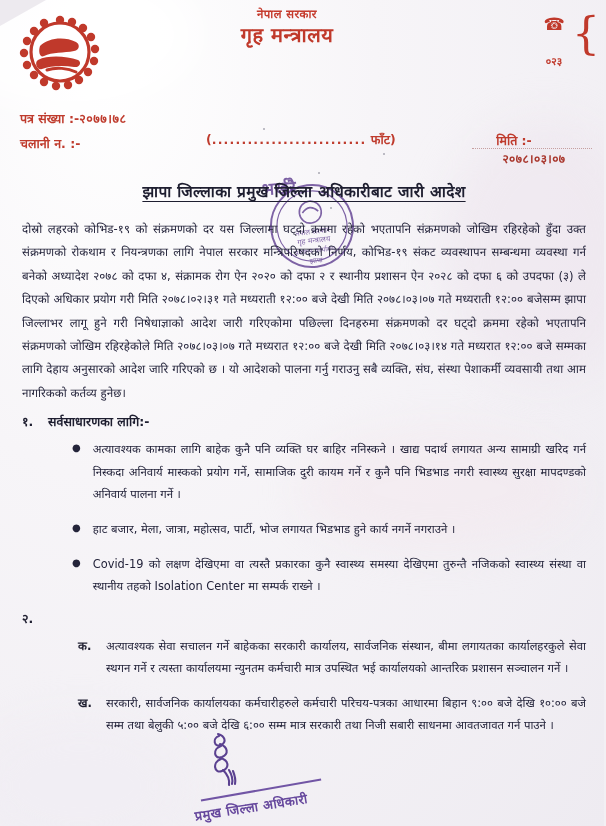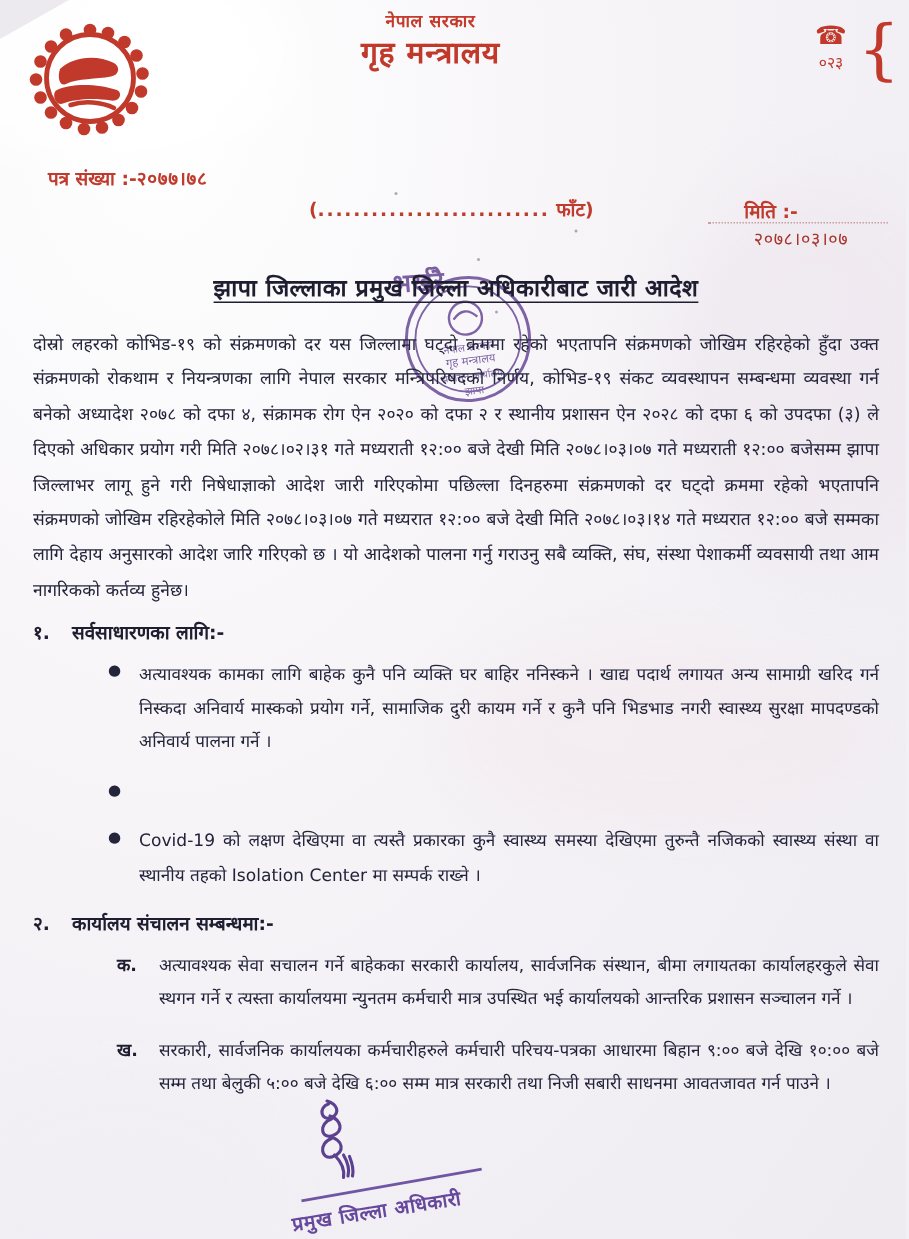--- a/index.html
+++ b/index.html
@@ -96,21 +96,21 @@
   }
   .phone-icon-wrap {
     display: flex;
     flex-direction: column;
     align-items: center;
     width: 30px;
     padding-top: 2px;
   }
   .phone-glyph { font-size: 17px; line-height: 1; color: #c0392b; }
   .phone-code {
-    font-size: 10.5px; font-weight: 400; margin-top: 1px; color: #c0392b;
+    font-size: 10.5px; font-weight: 700; margin-top: 21px; color: #c0392b;
     font-family: "DejaVu Sans", sans-serif;
   }
   .brace {
     font-size: 44px;
     line-height: 44px;
     color: #c0392b;
     font-family: "DejaVu Serif", serif;
     margin-top: -2px;
   }
   .phone-list {
@@ -123,21 +123,21 @@
     white-space: nowrap;
   }
 
   
   #ref-row {
     position: relative;
     height: 62px;
     font-family: "DejaVu Sans", sans-serif;
     color: #b33a2d;
   }
-  .ref-left { position: absolute; left: 32px; top: 2px; }
+  .ref-left { position: absolute; left: 20px; top: 2px; }
   .ref-line {
     font-size: 12.5px;
     font-weight: 700;
     color: #bf3b2d;
     line-height: 2.0;
     white-space: nowrap;
   }
   .ref-val { font-weight: 700; letter-spacing: .5px; }
 
   .faat {
@@ -153,21 +153,21 @@
   .ref-right {
     position: absolute;
     right: 12px; top: 26px;
     text-align: center;
     white-space: nowrap;
   }
   .miti-label { font-size: 12.5px; font-weight: 700; color: #bf3b2d; }
   .miti-val {
     display: block;
     font-size: 12px;
-    font-weight: 400;
+    font-weight: 700;
     color: #a8352b;
     margin-left: 40px;
     margin-top: 1px;
     letter-spacing: .4px;
   }
   .miti-underline {
     display: block;
     margin-left: 36px;
     border-bottom: 1px dotted #c6a0a0;
     width: 120px;
@@ -396,20 +396,23 @@
       </div>
       <div class="brace">{</div>
     </div>
   </div>
 
   <div id="ref-row">
     <div class="ref-left">
       <div class="ref-line">
         <span>पत्र संख्या :-</span><span class="ref-val">२०७७।७८</span>
       </div>
+      <div class="ref-line">
+        <span>चलानी न. :-</span><span class="ref-val"></span>
+      </div>
     </div>
 
     <div class="faat">
       <span>(</span><span class="dots">..........................</span>
       <span>फाँट)</span>
     </div>
 
     <div class="ref-right">
       <span class="miti-label">मिति :-</span>
       <span class="miti-underline"></span>
@@ -443,32 +446,32 @@
         <span class="sec-num">१.</span>
         <span class="sec-title">सर्वसाधारणका लागि:-</span>
       </div>
       <ul class="bullets">
         <li class="bullet-item">
           <span class="bullet-dot">●</span>
           <span class="bullet-text">अत्यावश्यक कामका लागि बाहेक कुनै पनि व्यक्ति घर बाहिर ननिस्कने । खाद्य पदार्थ लगायत अन्य सामाग्री खरिद गर्न निस्कदा अनिवार्य मास्कको प्रयोग गर्ने, सामाजिक दुरी कायम गर्ने र कुनै पनि भिडभाड नगरी स्वास्थ्य सुरक्षा मापदण्डको अनिवार्य पालना गर्ने ।</span>
         </li>
         <li class="bullet-item">
           <span class="bullet-dot">●</span>
+          <span class="bullet-text">हाट बजार, मेला, जात्रा, महोत्सव, पार्टी, भोज लगायत भिडभाड हुने कार्य नगर्ने नगराउने ।</span>
         </li>
         <li class="bullet-item">
           <span class="bullet-dot">●</span>
           <span class="bullet-text">Covid-19 को लक्षण देखिएमा वा त्यस्तै प्रकारका कुनै स्वास्थ्य समस्या देखिएमा तुरुन्तै नजिकको स्वास्थ्य संस्था वा स्थानीय तहको Isolation Center मा सम्पर्क राख्ने ।</span>
         </li>
       </ul>
     </div>
 
     <div class="section">
       <div class="sec-head">
         <span class="sec-num">२.</span>
-        <span class="sec-title">कार्यालय संचालन सम्बन्धमा:-</span>
       </div>
       <div class="lettered-item">
         <span class="letter-mark">क.</span>
         <span class="letter-text">अत्यावश्यक सेवा सचालन गर्ने बाहेकका सरकारी कार्यालय, सार्वजनिक संस्थान, बीमा लगायतका कार्यालहरकुले सेवा स्थगन गर्ने र त्यस्ता कार्यालयमा न्युनतम कर्मचारी मात्र उपस्थित भई कार्यालयको आन्तरिक प्रशासन सञ्चालन गर्ने ।</span>
       </div>
       <div class="lettered-item">
         <span class="letter-mark">ख.</span>
         <span class="letter-text">सरकारी, सार्वजनिक कार्यालयका कर्मचारीहरुले कर्मचारी परिचय-पत्रका आधारमा बिहान ९:०० बजे देखि १०:०० बजे सम्म तथा बेलुकी ५:०० बजे देखि ६:०० सम्म मात्र सरकारी तथा निजी सबारी साधनमा आवतजावत गर्न पाउने ।</span>
       </div>
     </div>

